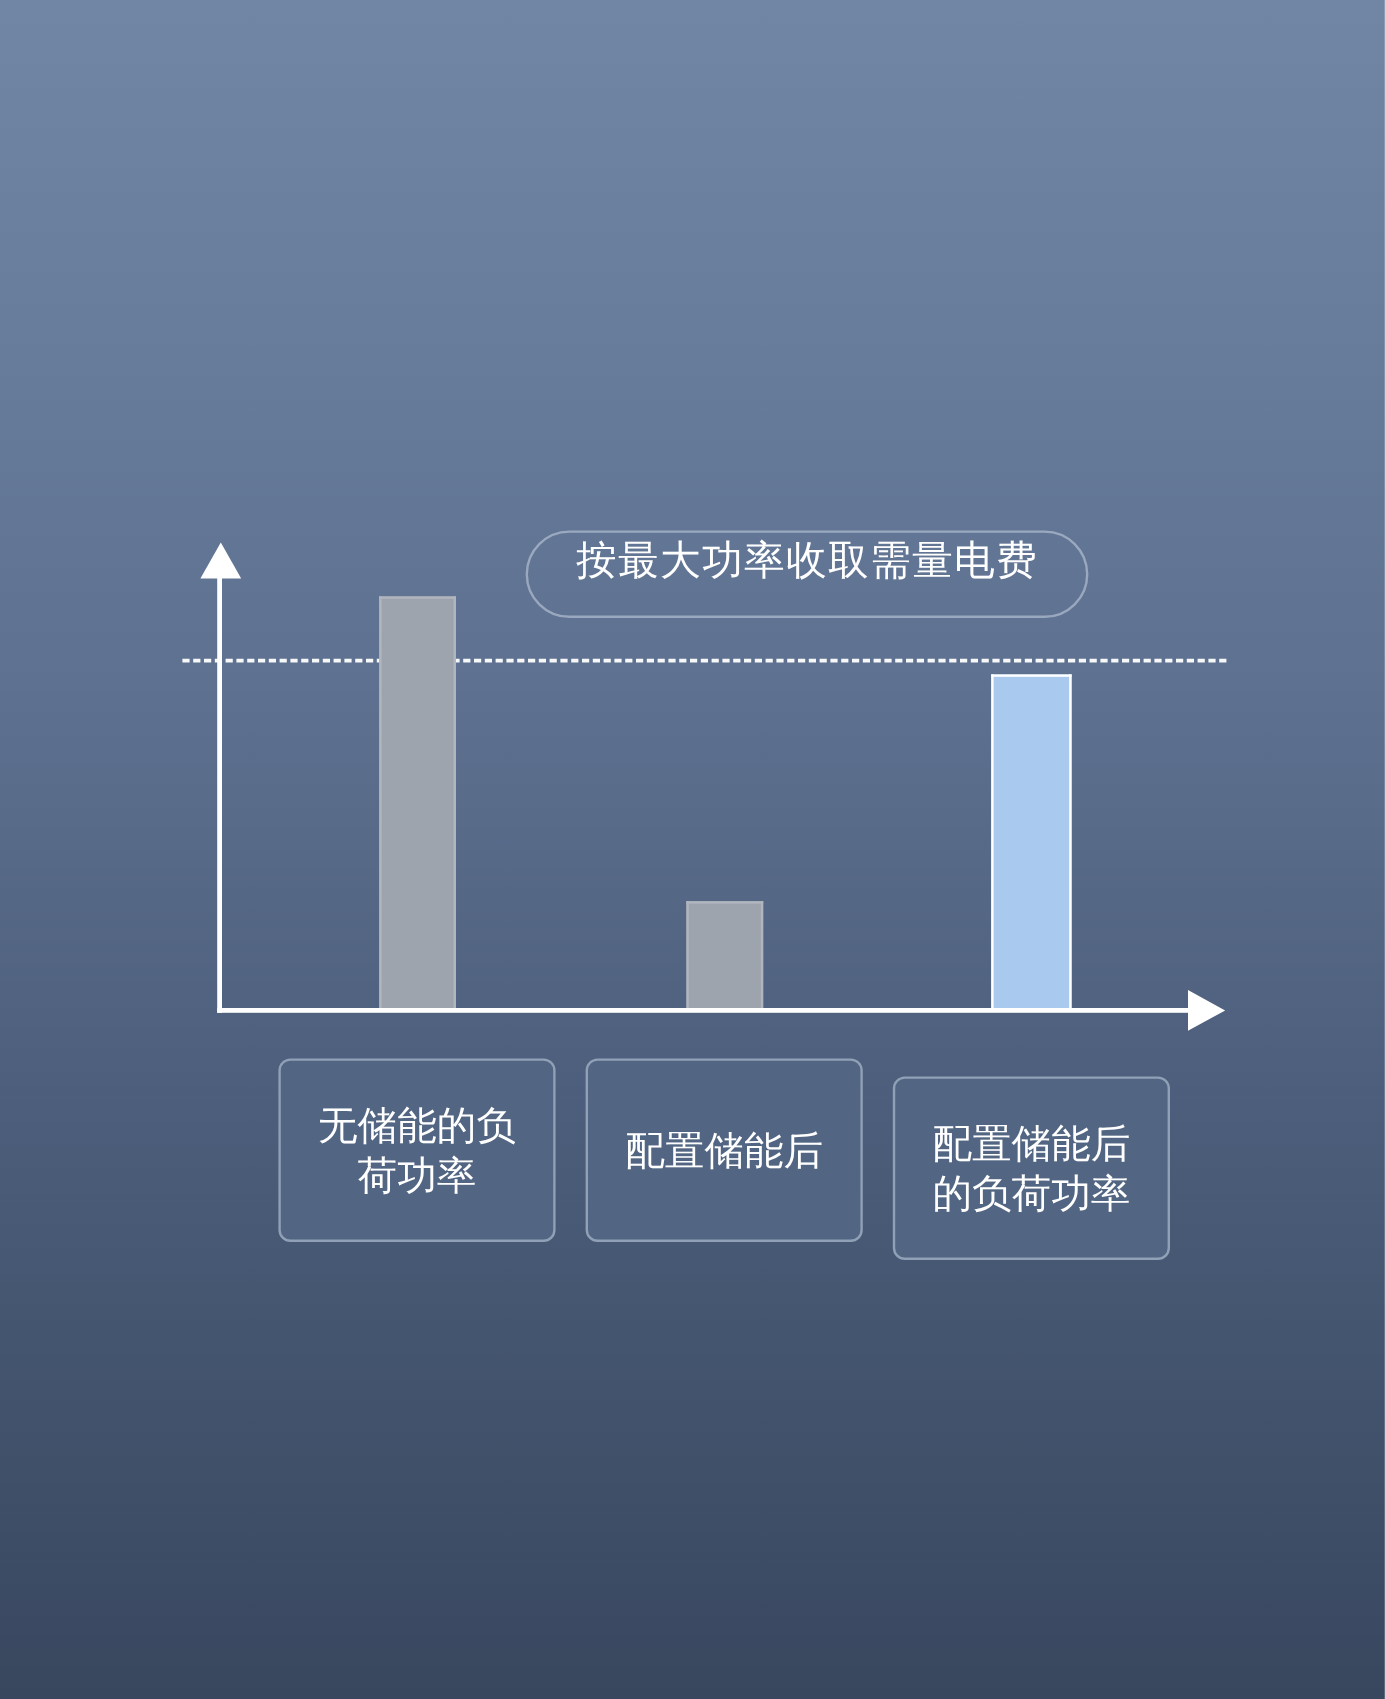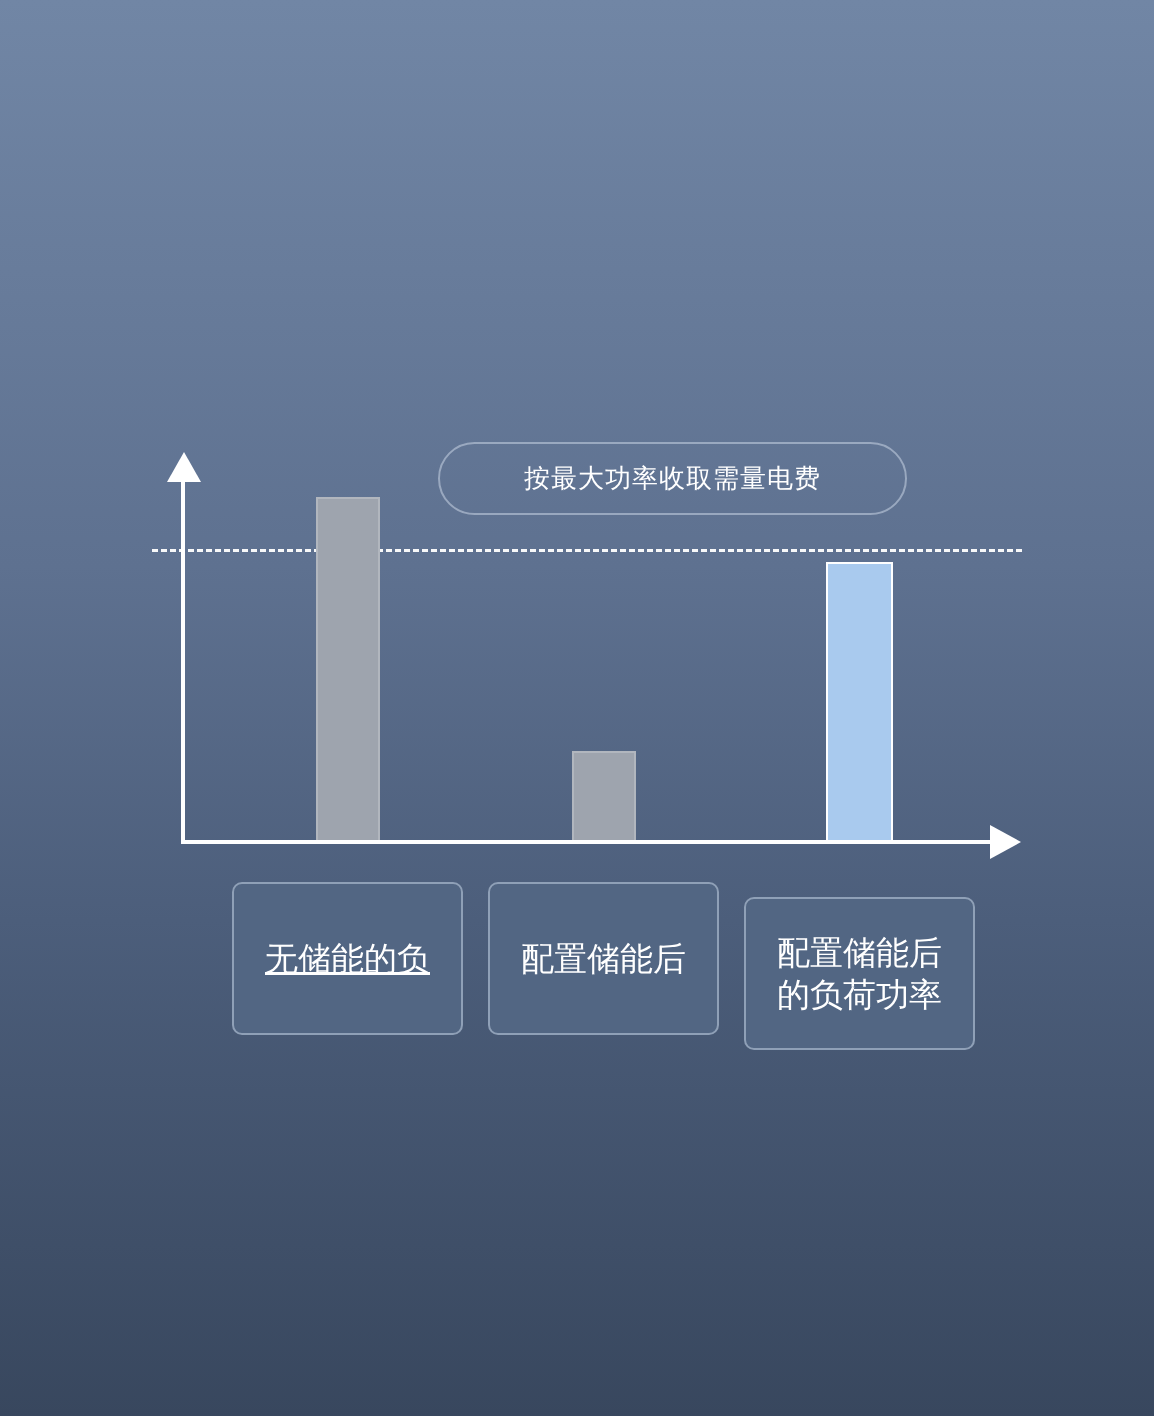--- a/index.html
+++ b/index.html
@@ -16,22 +16,22 @@
   .axis-x-arrow { left: 990px; top: 825px; width: 0; height: 0;
     border-top: 17px solid transparent; border-bottom: 17px solid transparent; border-left: 31px solid #ffffff; }
   .threshold { left: 152px; top: 549px; width: 870px; height: 0;
     border-top: 3px dashed rgba(255,255,255,0.95); }
   .bar { box-sizing: border-box; }
   .bar-gray { background: #9ea4ae; border: 2px solid #b1b6be; border-bottom: none; }
   .bar-blue { background: #a9caee; border: 2px solid #ffffff; border-bottom: none; }
   .pill {
     left: 438px; top: 442px; width: 469px; height: 73px; box-sizing: border-box;
     border: 2px solid rgba(200,212,228,0.55); border-radius: 37px;
-    display: flex; align-items: center; justify-content: center;
-    color: #ffffff; font-size: 26px; letter-spacing: 1px;
+    display: flex; align-items: flex-start; justify-content: center;
+    color: #ffffff; font-size: 34px; letter-spacing: 1px;
   }
   .label-box {
     top: 882px; width: 231px; height: 153px; box-sizing: border-box;
     background: #526683; border: 2px solid rgba(170,185,205,0.7); border-radius: 10px;
     display: flex; align-items: center; justify-content: center; text-align: center;
     color: #ffffff; font-size: 33px; line-height: 42px; padding: 0 18px;
   }
 </style>
 </head>
 <body>
@@ -45,23 +45,24 @@
   <div class="abs threshold"></div>
 
   <div class="abs pill">
     <span>按最大功率收取需量电费</span>
   </div>
 
   <div class="abs bar bar-gray" style="left:316px; top:497px; width:64px; height:343px;"></div>
   <div class="abs bar bar-gray" style="left:572px; top:751px; width:64px; height:89px;"></div>
   <div class="abs bar bar-blue" style="left:826px; top:562px; width:67px; height:278px;"></div>
 
-  <div class="abs label-box" style="left:232px;text-decoration:underline;">
+  <div class="abs label-box" style="left:232px;">
     <div>
       <div>无储能的负</div>
+      <div>荷功率</div>
     </div>
   </div>
   <div class="abs label-box" style="left:488px;">
     <div>配置储能后</div>
   </div>
   <div class="abs label-box" style="left:744px;margin-top:15px;">
     <div>
       <div>配置储能后</div>
       <div>的负荷功率</div>
     </div>

